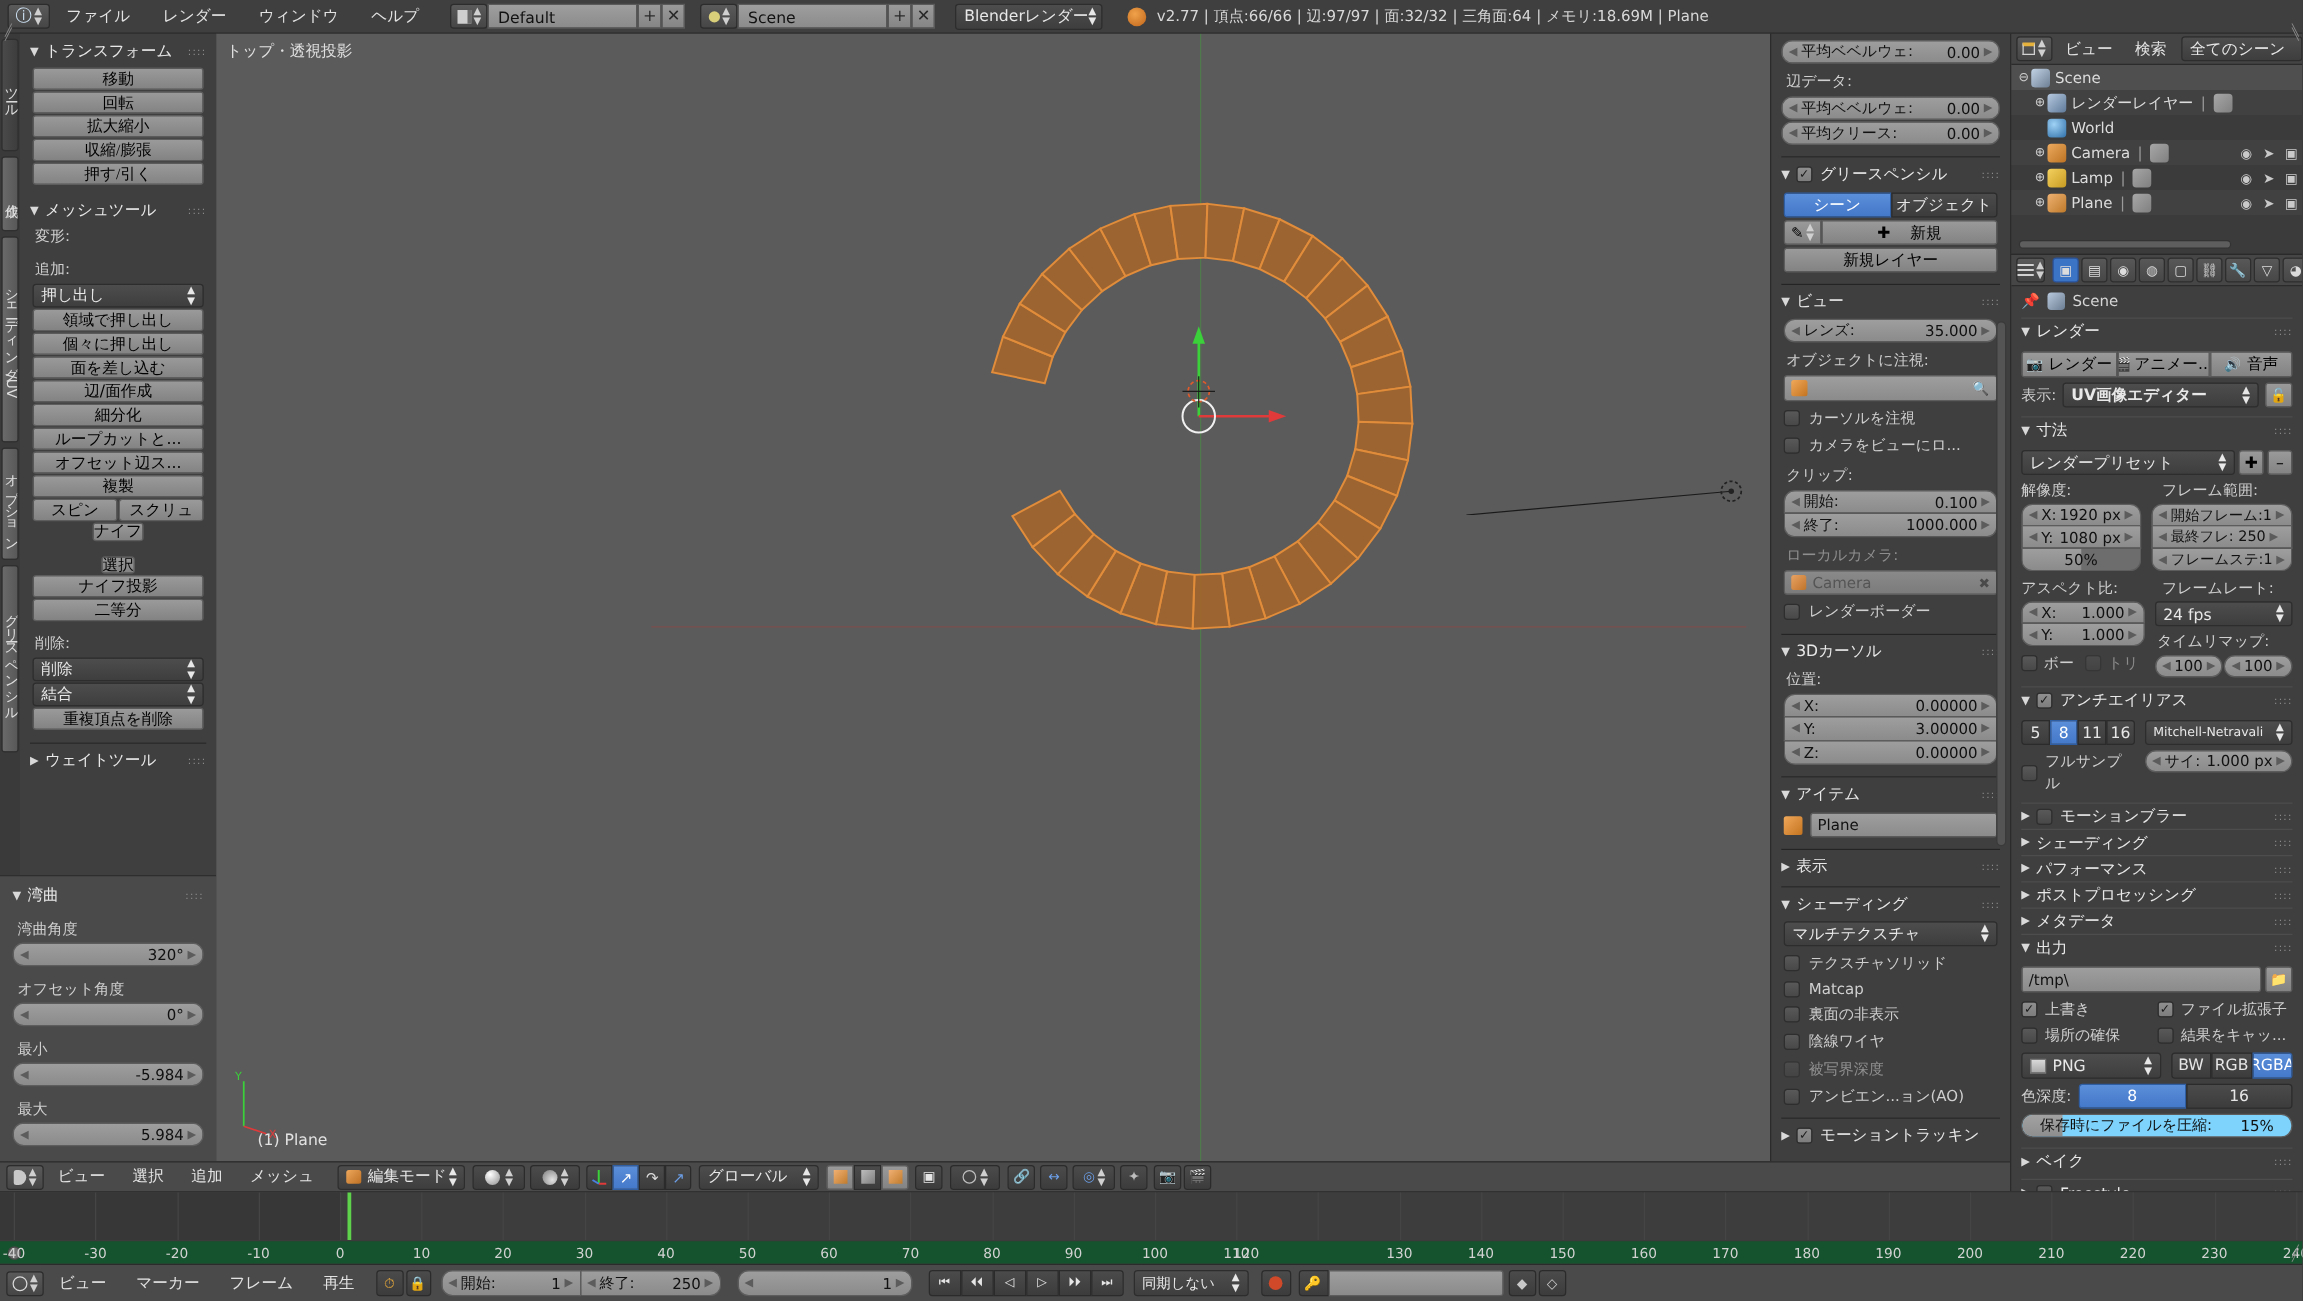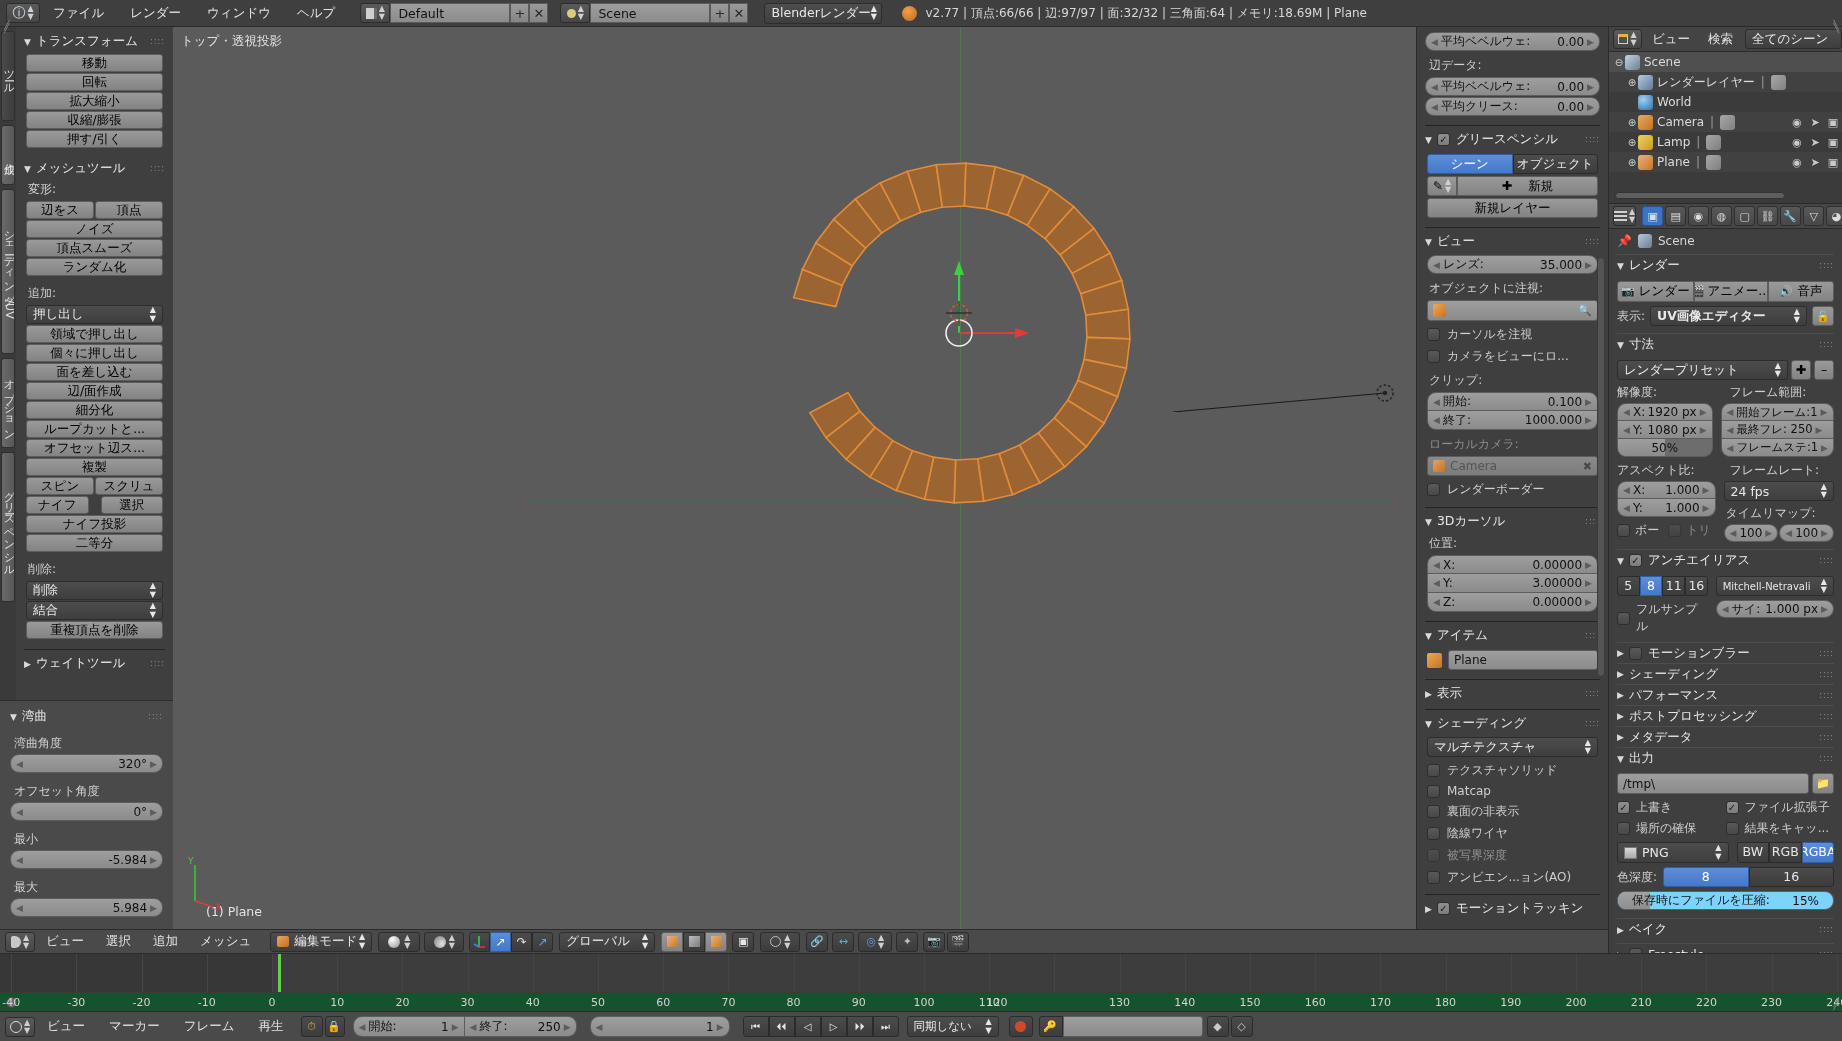--- a/index.html
+++ b/index.html
@@ -301,64 +301,55 @@
     <div class="vtab" style="top:425px;height:150px;">グリースペンシル</div>
   </div>
 
   <div id="leftpanel">
 
     <div class="panel-head" style="margin:6px 8px 4px 8px;">
       <span class="tri">▼</span>
       <span>トランスフォーム</span>
       <span class="grip">::::</span>
     </div>
-    <div style="margin:0 10px;">
+    <div style="margin:0 10px;font-family:Liberation Serif, serif;">
       <div class="btn" style="margin-bottom:1px;">移動</div>
       <div class="btn" style="margin-bottom:1px;">回転</div>
       <div class="btn" style="margin-bottom:1px;">拡大縮小</div>
       <div class="btn" style="margin-bottom:1px;">収縮/膨張</div>
       <div class="btn">押す/引く</div>
     </div>
 
     <div class="panel-head" style="margin:12px 8px 4px 8px;">
       <span class="tri">▼</span>
       <span>メッシュツール</span>
       <span class="grip">::::</span>
     </div>
 
     <div class="sect-lbl" style="margin:4px 0 3px 12px;">変形:</div>
-    <div style="margin:0 10px;">
-      <div class="row" style="gap:1px;margin-bottom:1px;">
-        <div class="btn" style="flex:1;">辺をス</div>
-        <div class="btn" style="flex:1;">頂点</div>
-      </div>
-      <div class="btn" style="margin-bottom:1px;">ノイズ</div>
-      <div class="btn" style="margin-bottom:1px;">頂点スムーズ</div>
-      <div class="btn">ランダム化</div>
-    </div>
 
     <div class="sect-lbl" style="margin:9px 0 3px 12px;">追加:</div>
     <div style="margin:0 10px;">
       <div class="select" style="height:19px;margin-bottom:1px;">
         <span>押し出し</span>
         <span class="sp">▲<br>▼</span>
       </div>
       <div class="btn" style="margin-bottom:1px;">領域で押し出し</div>
       <div class="btn" style="margin-bottom:1px;">個々に押し出し</div>
       <div class="btn" style="margin-bottom:1px;">面を差し込む</div>
       <div class="btn" style="margin-bottom:1px;">辺/面作成</div>
       <div class="btn" style="margin-bottom:1px;">細分化</div>
       <div class="btn" style="margin-bottom:1px;">ループカットと...</div>
       <div class="btn" style="margin-bottom:1px;">オフセット辺ス...</div>
       <div class="btn" style="margin-bottom:1px;">複製</div>
       <div class="row" style="gap:1px;margin-bottom:1px;">
         <div class="btn" style="flex:1;">スピン</div>
         <div class="btn" style="flex:1;">スクリュ</div>
       </div>
-      <div class="row" style="gap:12px;margin-bottom:1px;">
+      <div class="row" style="gap:12px;margin-bottom:1px;flex-direction:column;">
         <div class="btn" style="flex:1;">ナイフ</div>
         <div class="btn" style="flex:1;">選択</div>
       </div>
       <div class="btn" style="margin-bottom:1px;">ナイフ投影</div>
       <div class="btn">二等分</div>
     </div>
 
     <div class="sect-lbl" style="margin:9px 0 3px 12px;">削除:</div>
     <div style="margin:0 10px;">
       <div class="select" style="height:19px;margin-bottom:1px;">

